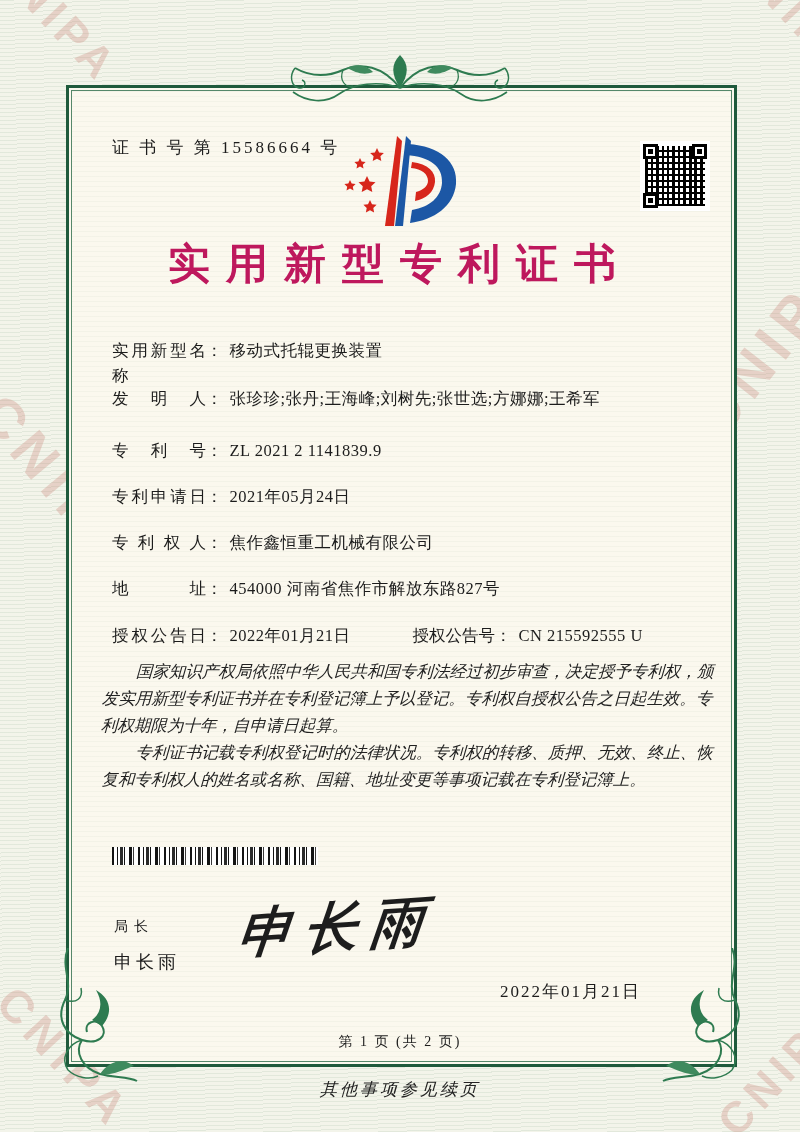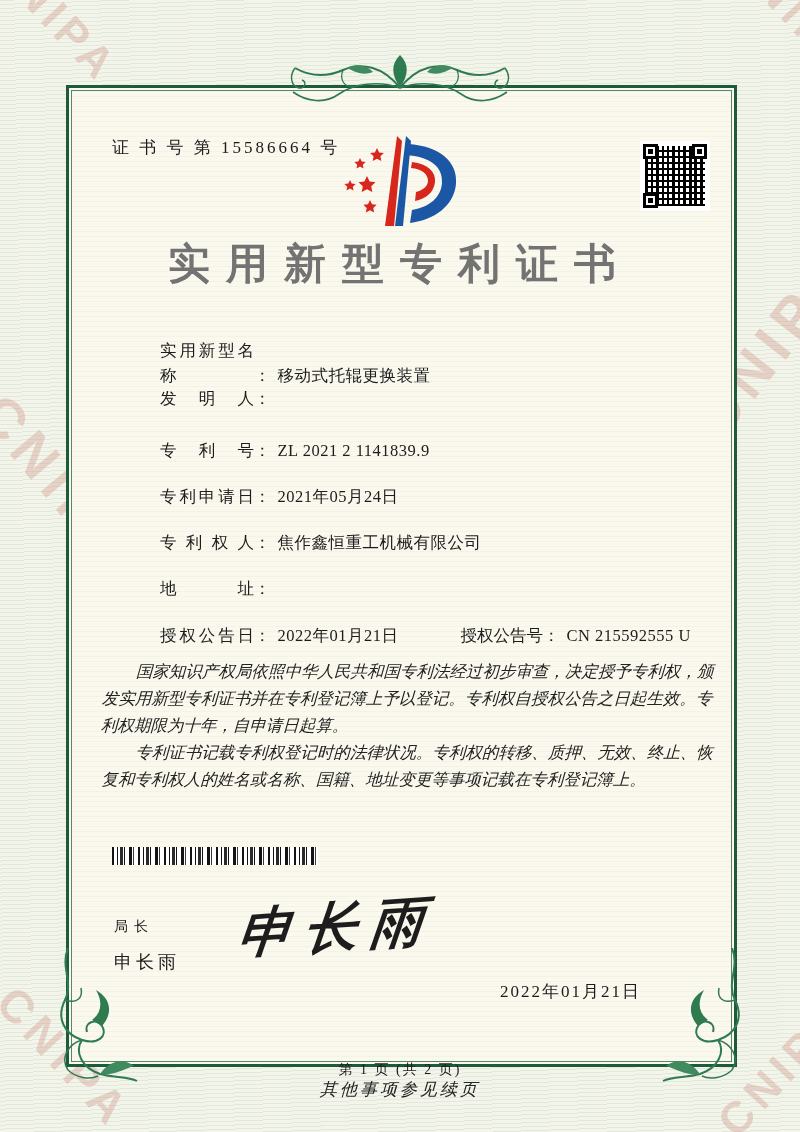--- a/index.html
+++ b/index.html
@@ -23,41 +23,41 @@
   .cert-no{position:absolute;left:112px;top:136px;font-size:17px;letter-spacing:3px;}
   .logo{position:absolute;left:340px;top:134px;width:124px;height:96px;}
   .qr{position:absolute;left:640px;top:141px;width:70px;height:70px;background:#fff;}
   .qr-pattern{position:absolute;inset:5px;
       background:repeating-linear-gradient(90deg,#000 0 2.5px,transparent 2.5px 5.5px),
                  repeating-linear-gradient(0deg,#000 0 2.5px,transparent 2.5px 6px);}
   .finder{position:absolute;width:15px;height:15px;border:3px solid #000;background:#fff;box-sizing:border-box;}
   .finder::after{content:"";position:absolute;inset:2px;background:#000;}
   .f-tl{left:3px;top:3px}.f-tr{right:3px;top:3px}.f-bl{left:3px;bottom:3px}
   .title{position:absolute;left:0;right:0;top:236px;text-align:center;font-size:42px;font-weight:700;
-         letter-spacing:16px;color:#737373;}
-  .field-row{position:absolute;left:112px;font-size:16.5px;display:flex;align-items:flex-end;line-height:25px;margin-left:48px;}
+         letter-spacing:16px;color:#be185d;}
+  .field-row{position:absolute;left:112px;font-size:16.5px;display:flex;align-items:flex-start;line-height:25px;}
   .flabel{display:inline-block;width:94px;text-align:justify;text-align-last:justify;}
   .fcolon{display:inline-block;margin-right:7px;}
   .fvalue{letter-spacing:.5px;}
   .pair2{margin-left:62px;display:flex;}
   .paras{position:absolute;left:102px;top:658px;width:620px;font-size:16.5px;line-height:27px;
          font-style:italic;color:#222;}
   .paras p{margin:0;text-indent:2em;transform:skewX(-2deg);}
   .barcode{position:absolute;left:112px;top:847px;width:206px;height:18px;
       background:repeating-linear-gradient(90deg,
         #141414 0 2px,#fff 2px 5px,#141414 5px 6px,#fff 6px 8px,
         #2b2b2b 8px 11px,#fff 11px 12px,#141414 12px 13px,#fff 13px 17px,
         #141414 17px 20px,#fff 20px 21px,#3a3a3a 21px 22px,#fff 22px 26px);}
   .sign-role{position:absolute;left:114px;top:918px;font-size:14px;letter-spacing:6px;}
   .sign-name{position:absolute;left:114px;top:950px;font-size:18px;letter-spacing:4px;}
   .signature{position:absolute;left:238px;top:892px;width:190px;font-size:54px;font-weight:600;
       font-style:italic;letter-spacing:12px;color:#1d1d1d;transform:rotate(-4deg) skewX(-10deg);
       white-space:nowrap;}
   .issue-date{position:absolute;left:500px;top:980px;font-size:17px;letter-spacing:2px;}
-  .page-info{position:absolute;left:0;right:0;top:1033px;text-align:center;font-size:14px;letter-spacing:2px;margin-top:28px;}
+  .page-info{position:absolute;left:0;right:0;top:1033px;text-align:center;font-size:14px;letter-spacing:2px;}
   .foot-note{position:absolute;left:0;right:0;top:1078px;text-align:center;font-size:17px;
       font-style:italic;letter-spacing:3px;color:#222;transform:skewX(-2deg);}
 </style>
 </head>
 <body>
 
 <div class="page">
 
   <span class="wm" style="left:-28px;top:-10px;font-size:44px;transform:rotate(47deg)">CNIPA</span>
   <span class="wm" style="left:712px;top:-14px;font-size:44px;transform:rotate(47deg)">CNIPA</span>
@@ -146,20 +146,21 @@
     <div class="field-row" style="top:338px">
       <span class="flabel">实用新型名称</span>
         <span class="fcolon">：</span>
       <span class="fvalue">移动式托辊更换装置</span>
     </div>
 
     <div class="field-row" style="top:386px">
       <span class="flabel">发明人</span>
         <span class="fcolon">：</span>
       <span class="fvalue">
+        <span style="display:block">张珍珍;张丹;王海峰;刘树先;张世选;方娜娜;王希军</span>
       </span>
     </div>
 
     <div class="field-row" style="top:438px">
       <span class="flabel">专利号</span>
         <span class="fcolon">：</span>
       <span class="fvalue">ZL 2021 2 1141839.9</span>
     </div>
 
     <div class="field-row" style="top:484px">
@@ -170,20 +171,21 @@
 
     <div class="field-row" style="top:530px">
       <span class="flabel">专利权人</span>
         <span class="fcolon">：</span>
       <span class="fvalue">焦作鑫恒重工机械有限公司</span>
     </div>
 
     <div class="field-row" style="top:576px">
       <span class="flabel">地址</span>
         <span class="fcolon">：</span>
+      <span class="fvalue">454000 河南省焦作市解放东路827号</span>
     </div>
 
     <div class="field-row" style="top:623px">
       <span class="flabel">授权公告日</span>
         <span class="fcolon">：</span>
       <span class="fvalue">2022年01月21日</span>
       <span class="pair2">
         <span>授权公告号</span>
           <span class="fcolon">：</span>
         <span class="fvalue">CN 215592555 U</span>

